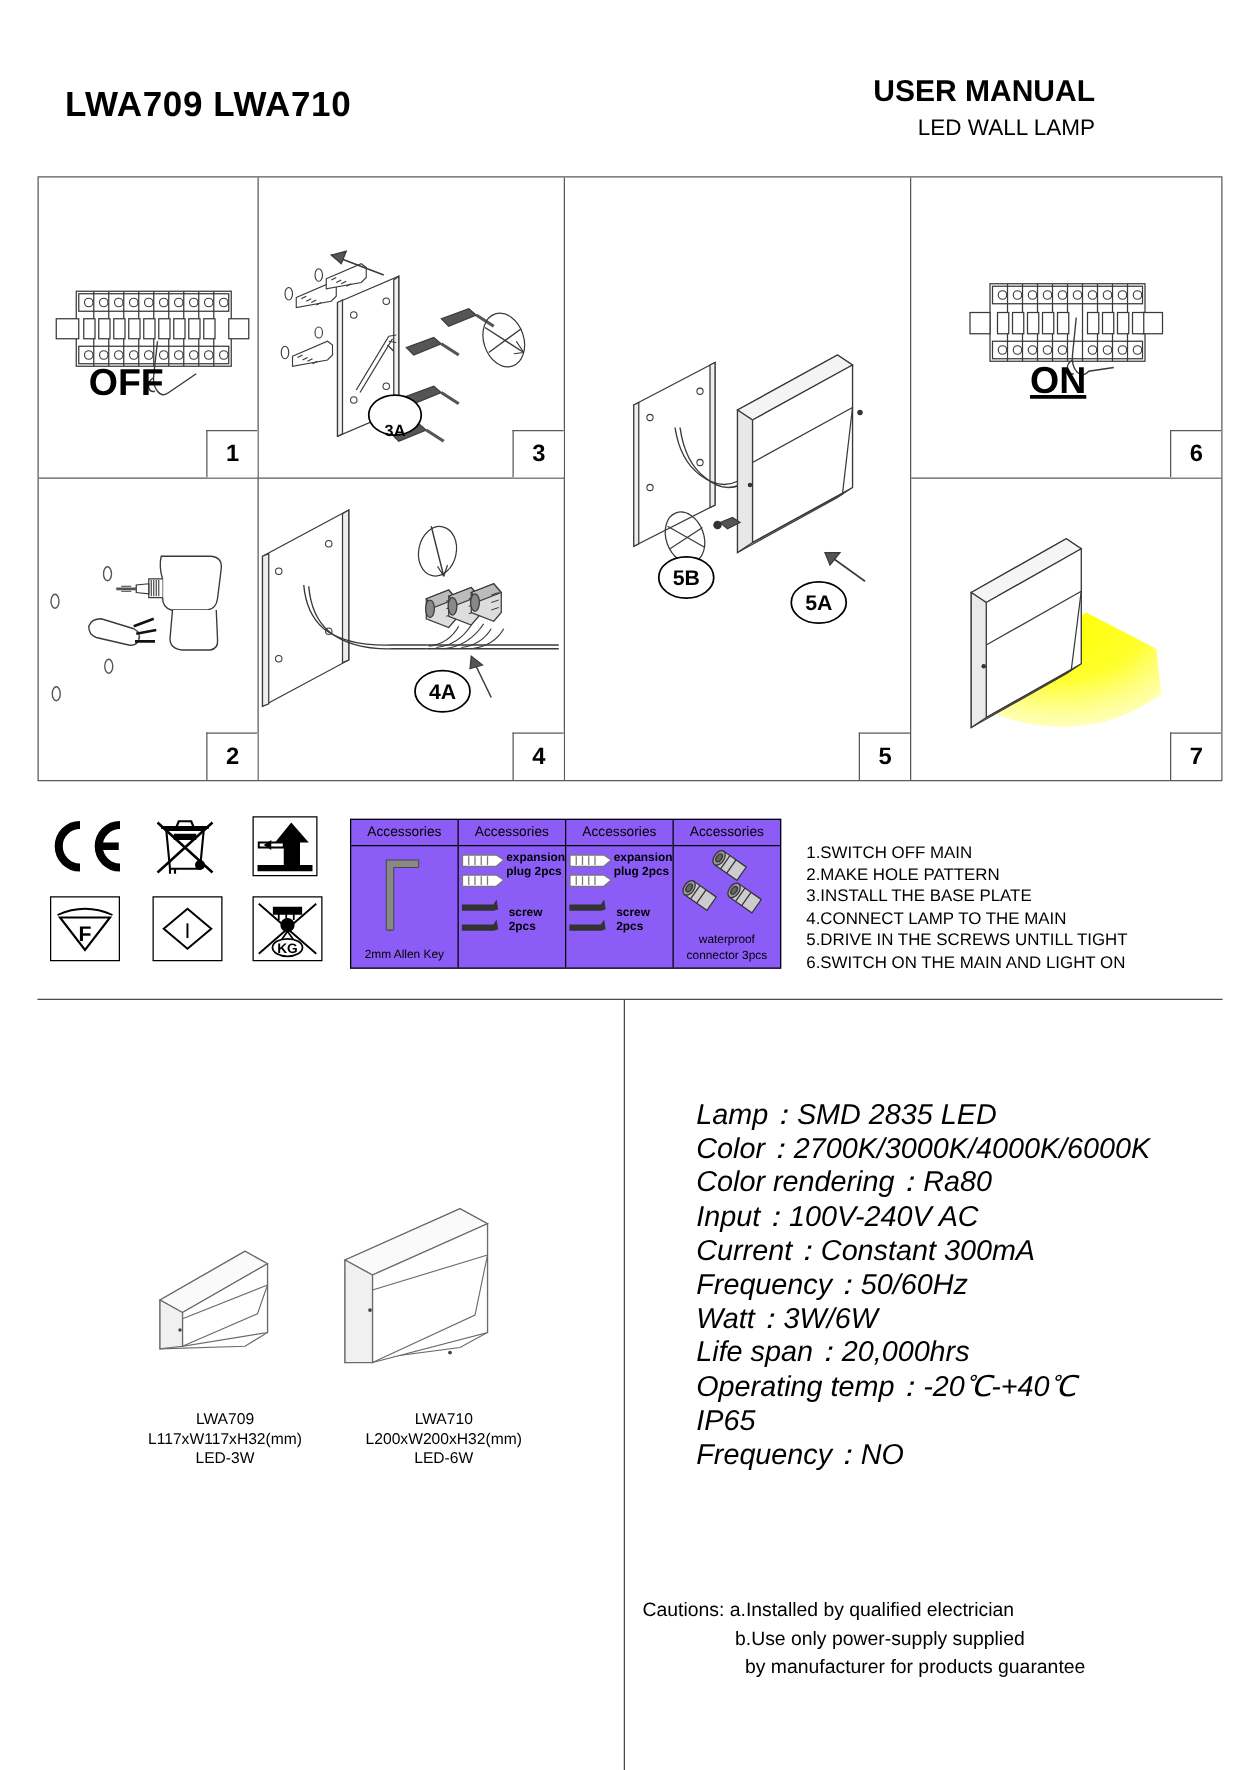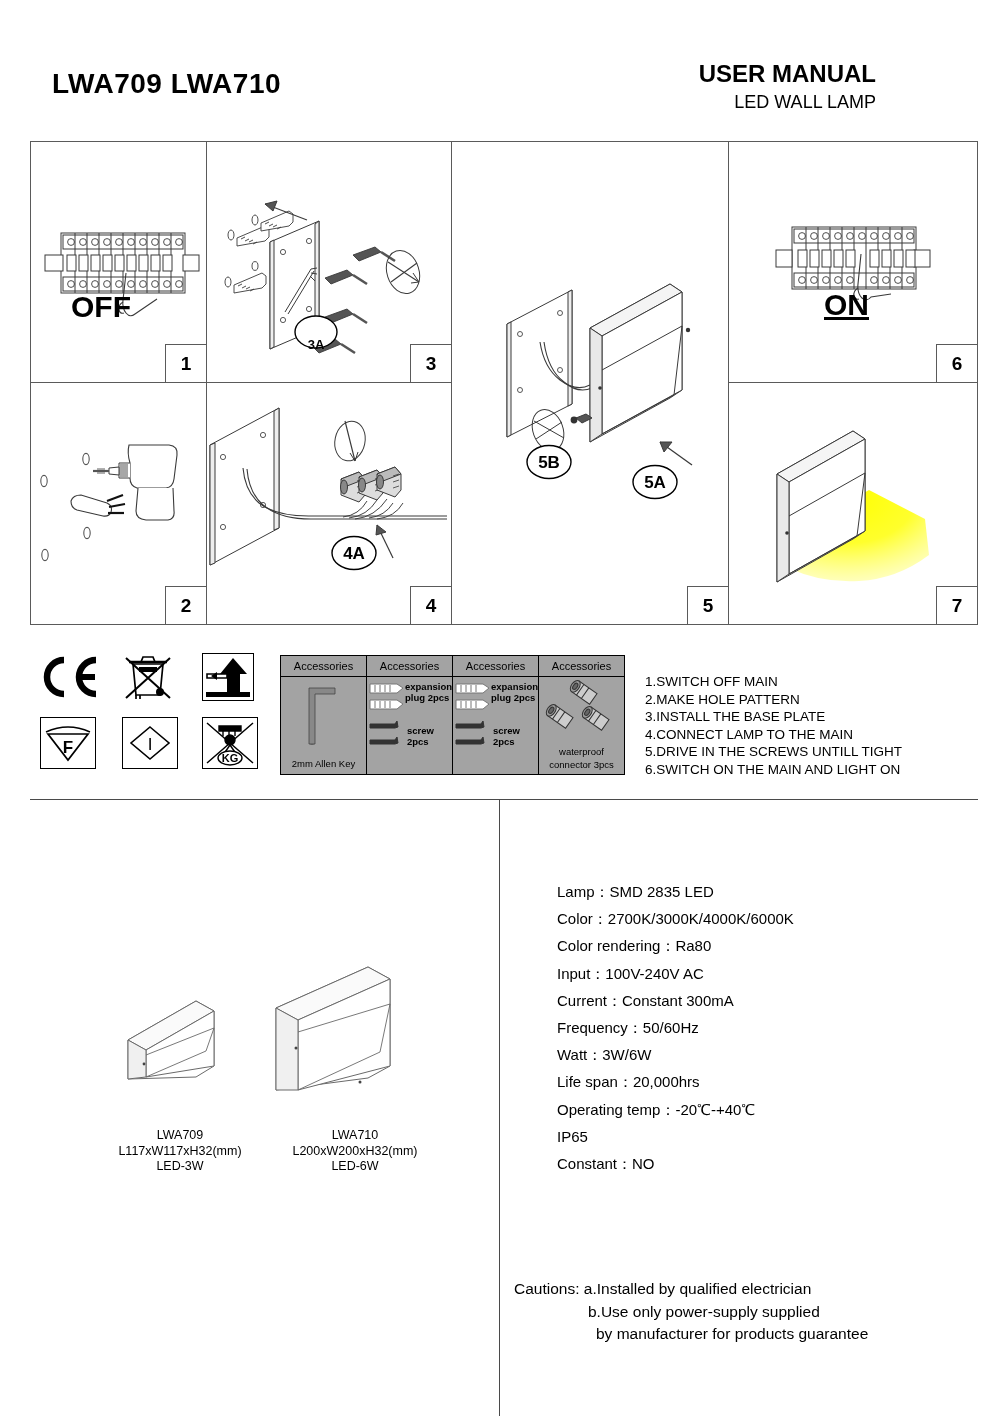--- a/index.html
+++ b/index.html
@@ -34,21 +34,21 @@
   .calloutTxt{font-size:15px;font-weight:bold;font-family:"Liberation Sans",sans-serif;}
   .onoff{font-size:30px;font-weight:bold;font-family:"Liberation Sans",sans-serif;}
 
   
   #lower-info{position:absolute;left:30px;top:645px;width:948px;height:140px;}
   #symbols{position:absolute;left:0;top:0;width:245px;height:140px;}
   .symcell{position:absolute;}
   .symbox{border:1.4px solid #000;box-sizing:border-box;}
 
   #acc-table{position:absolute;left:250px;top:10px;width:345px;height:120px;
-             border:1.4px solid #000;box-sizing:border-box;display:flex;background:#a3a3a3;}
+             border:1.4px solid #000;box-sizing:border-box;display:flex;background:#8b5cf6;}
   .acc-col{flex:1;border-right:1.2px solid #000;box-sizing:border-box;position:relative;}
   .acc-col:last-child{border-right:none;}
   .acc-head{height:20px;border-bottom:1.2px solid #000;display:flex;align-items:center;
             justify-content:center;font-size:11px;}
   .acc-body{position:absolute;left:0;right:0;top:21px;bottom:0;}
   .acc-cap{position:absolute;font-size:9.5px;line-height:11px;text-align:center;
            width:100%;left:0;}
   .acc-lbl{position:absolute;font-size:9.5px;line-height:11px;font-weight:bold;}
 
   #instructions{position:absolute;left:615px;top:28px;width:340px;
@@ -60,21 +60,21 @@
   #vr-main{position:absolute;left:499px;top:800px;width:0;height:616px;
            border-left:1.1px solid #4a4a4a;}
 
   
   #products{position:absolute;left:30px;top:960px;width:455px;height:230px;}
   .prod-label{position:absolute;text-align:center;font-size:12.5px;line-height:15.5px;
               white-space:nowrap;}
 
   
   #specs{position:absolute;left:557px;top:878px;width:420px;
-         font-size:15px;line-height:27.2px;white-space:nowrap;}
+         font-size:23px;line-height:27.2px;white-space:nowrap;font-style:italic;}
 
   
   #cautions{position:absolute;left:514px;top:1278px;width:470px;
             font-size:15.5px;line-height:22.5px;white-space:nowrap;}
   #cautions .ind{padding-left:74px;}
   #cautions .ind2{padding-left:82px;}
 </style>
 </head>
 <body>
 
@@ -696,21 +696,21 @@
     <div>Lamp：SMD 2835 LED</div>
     <div>Color：2700K/3000K/4000K/6000K</div>
     <div>Color rendering：Ra80</div>
     <div>Input：100V-240V AC</div>
     <div>Current：Constant 300mA</div>
     <div>Frequency：50/60Hz</div>
     <div>Watt：3W/6W</div>
     <div>Life span：20,000hrs</div>
     <div>Operating temp：-20℃-+40℃</div>
     <div>IP65</div>
-    <div>Constant：NO</div>
+    <div>Frequency：NO</div>
   </div>
 
   <div id="cautions">
     <div>Cautions: a.Installed by qualified electrician</div>
     <div class="ind">b.Use only power-supply supplied</div>
     <div class="ind2">by manufacturer for products guarantee</div>
   </div>
 
 </div>
 

